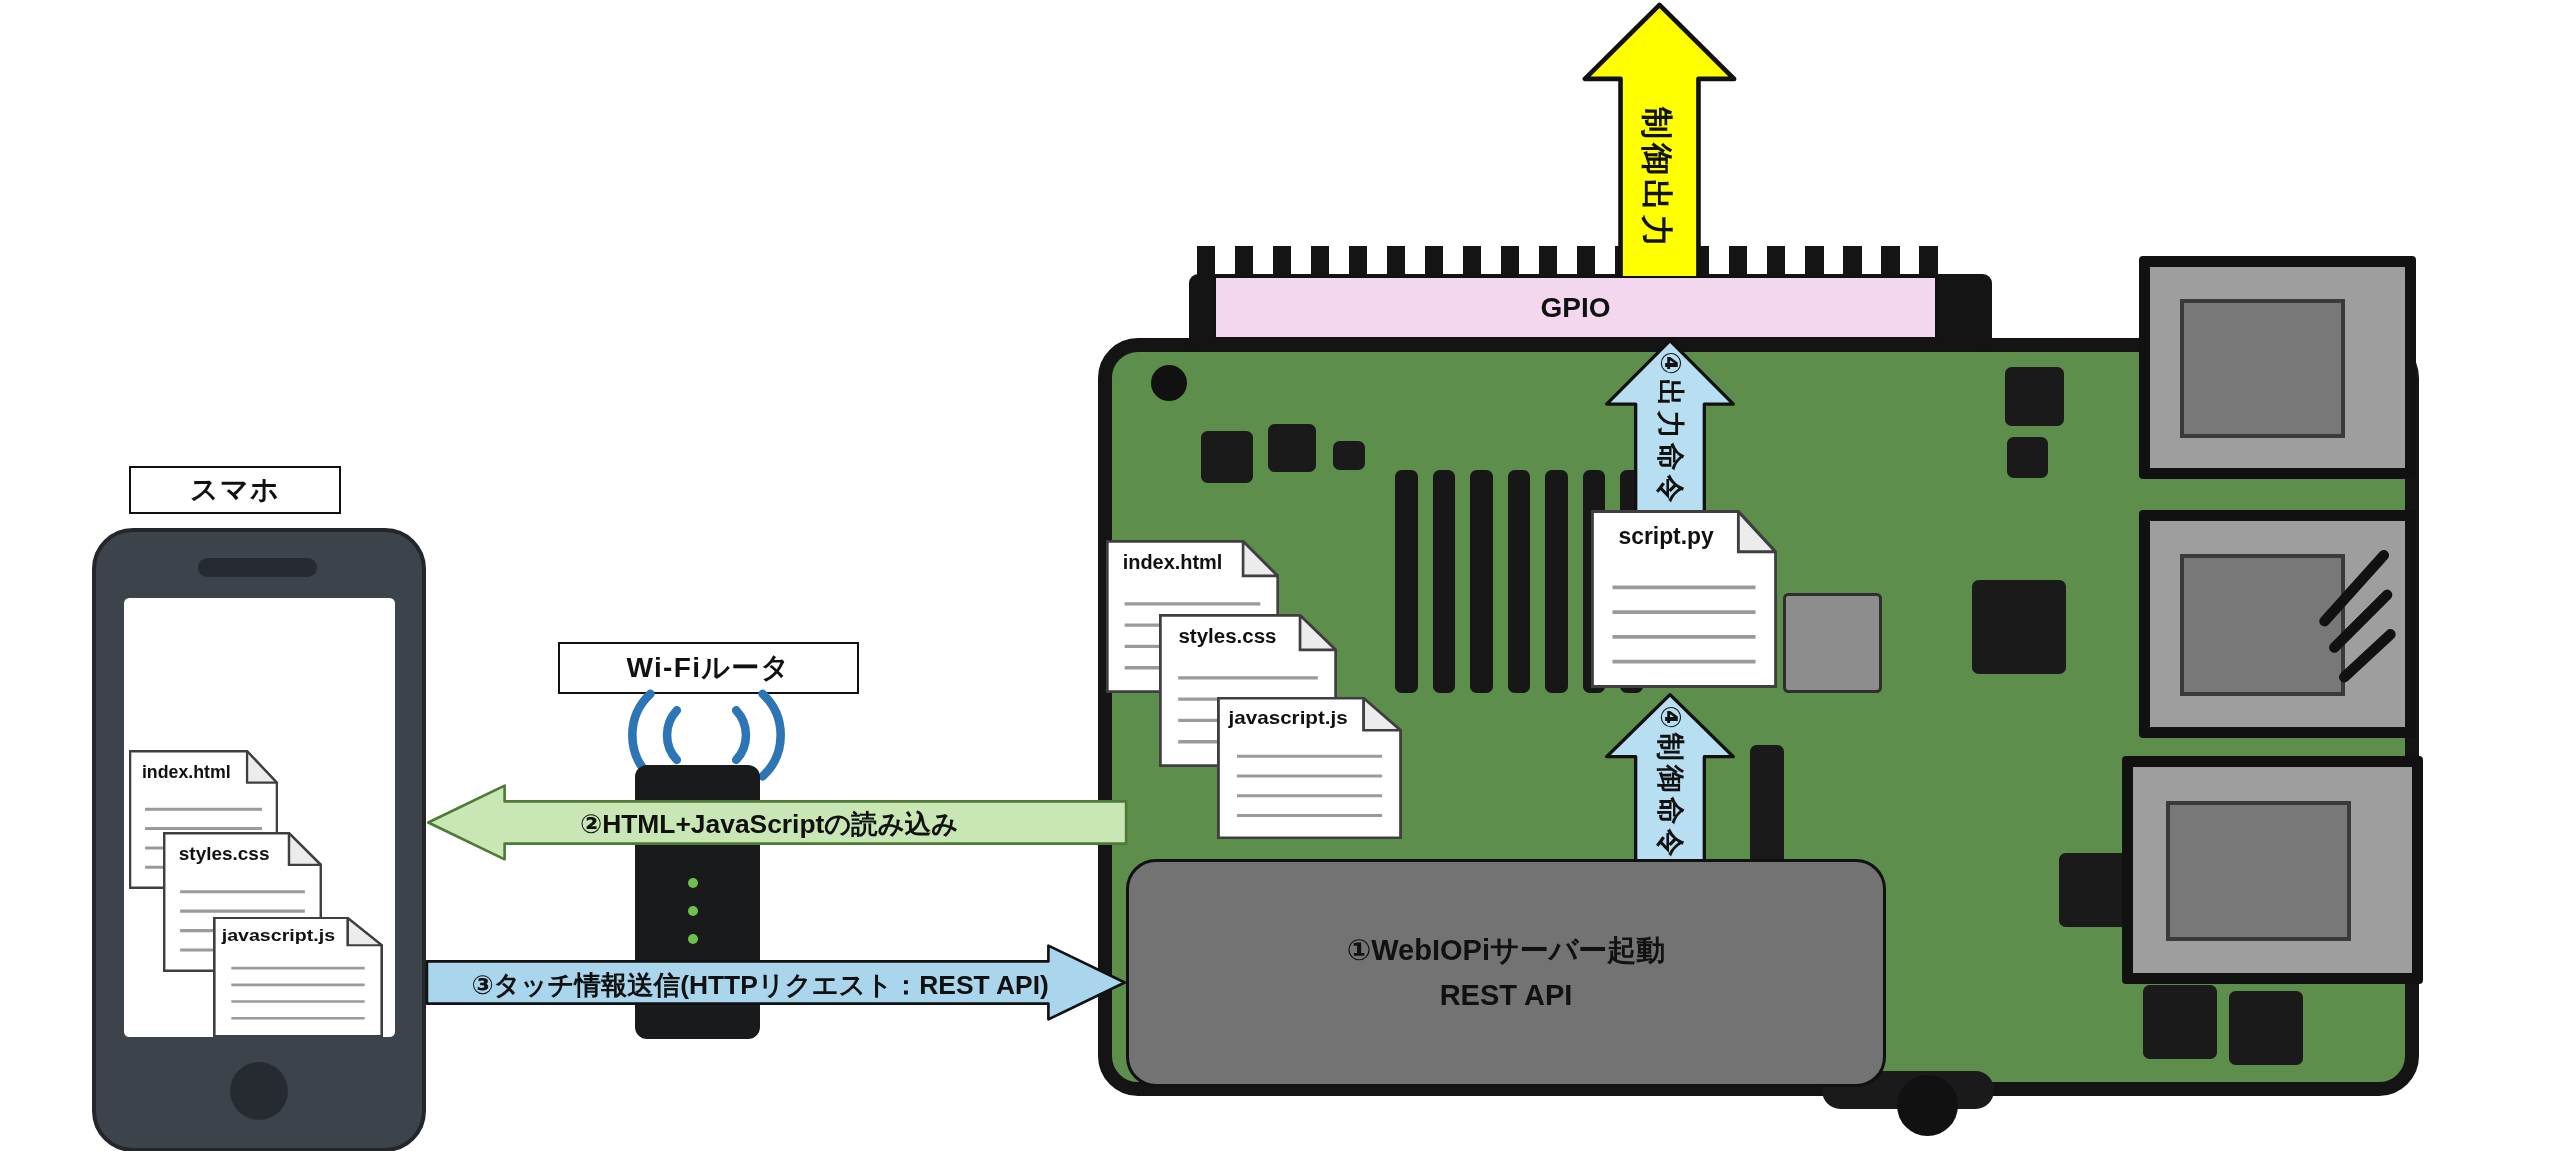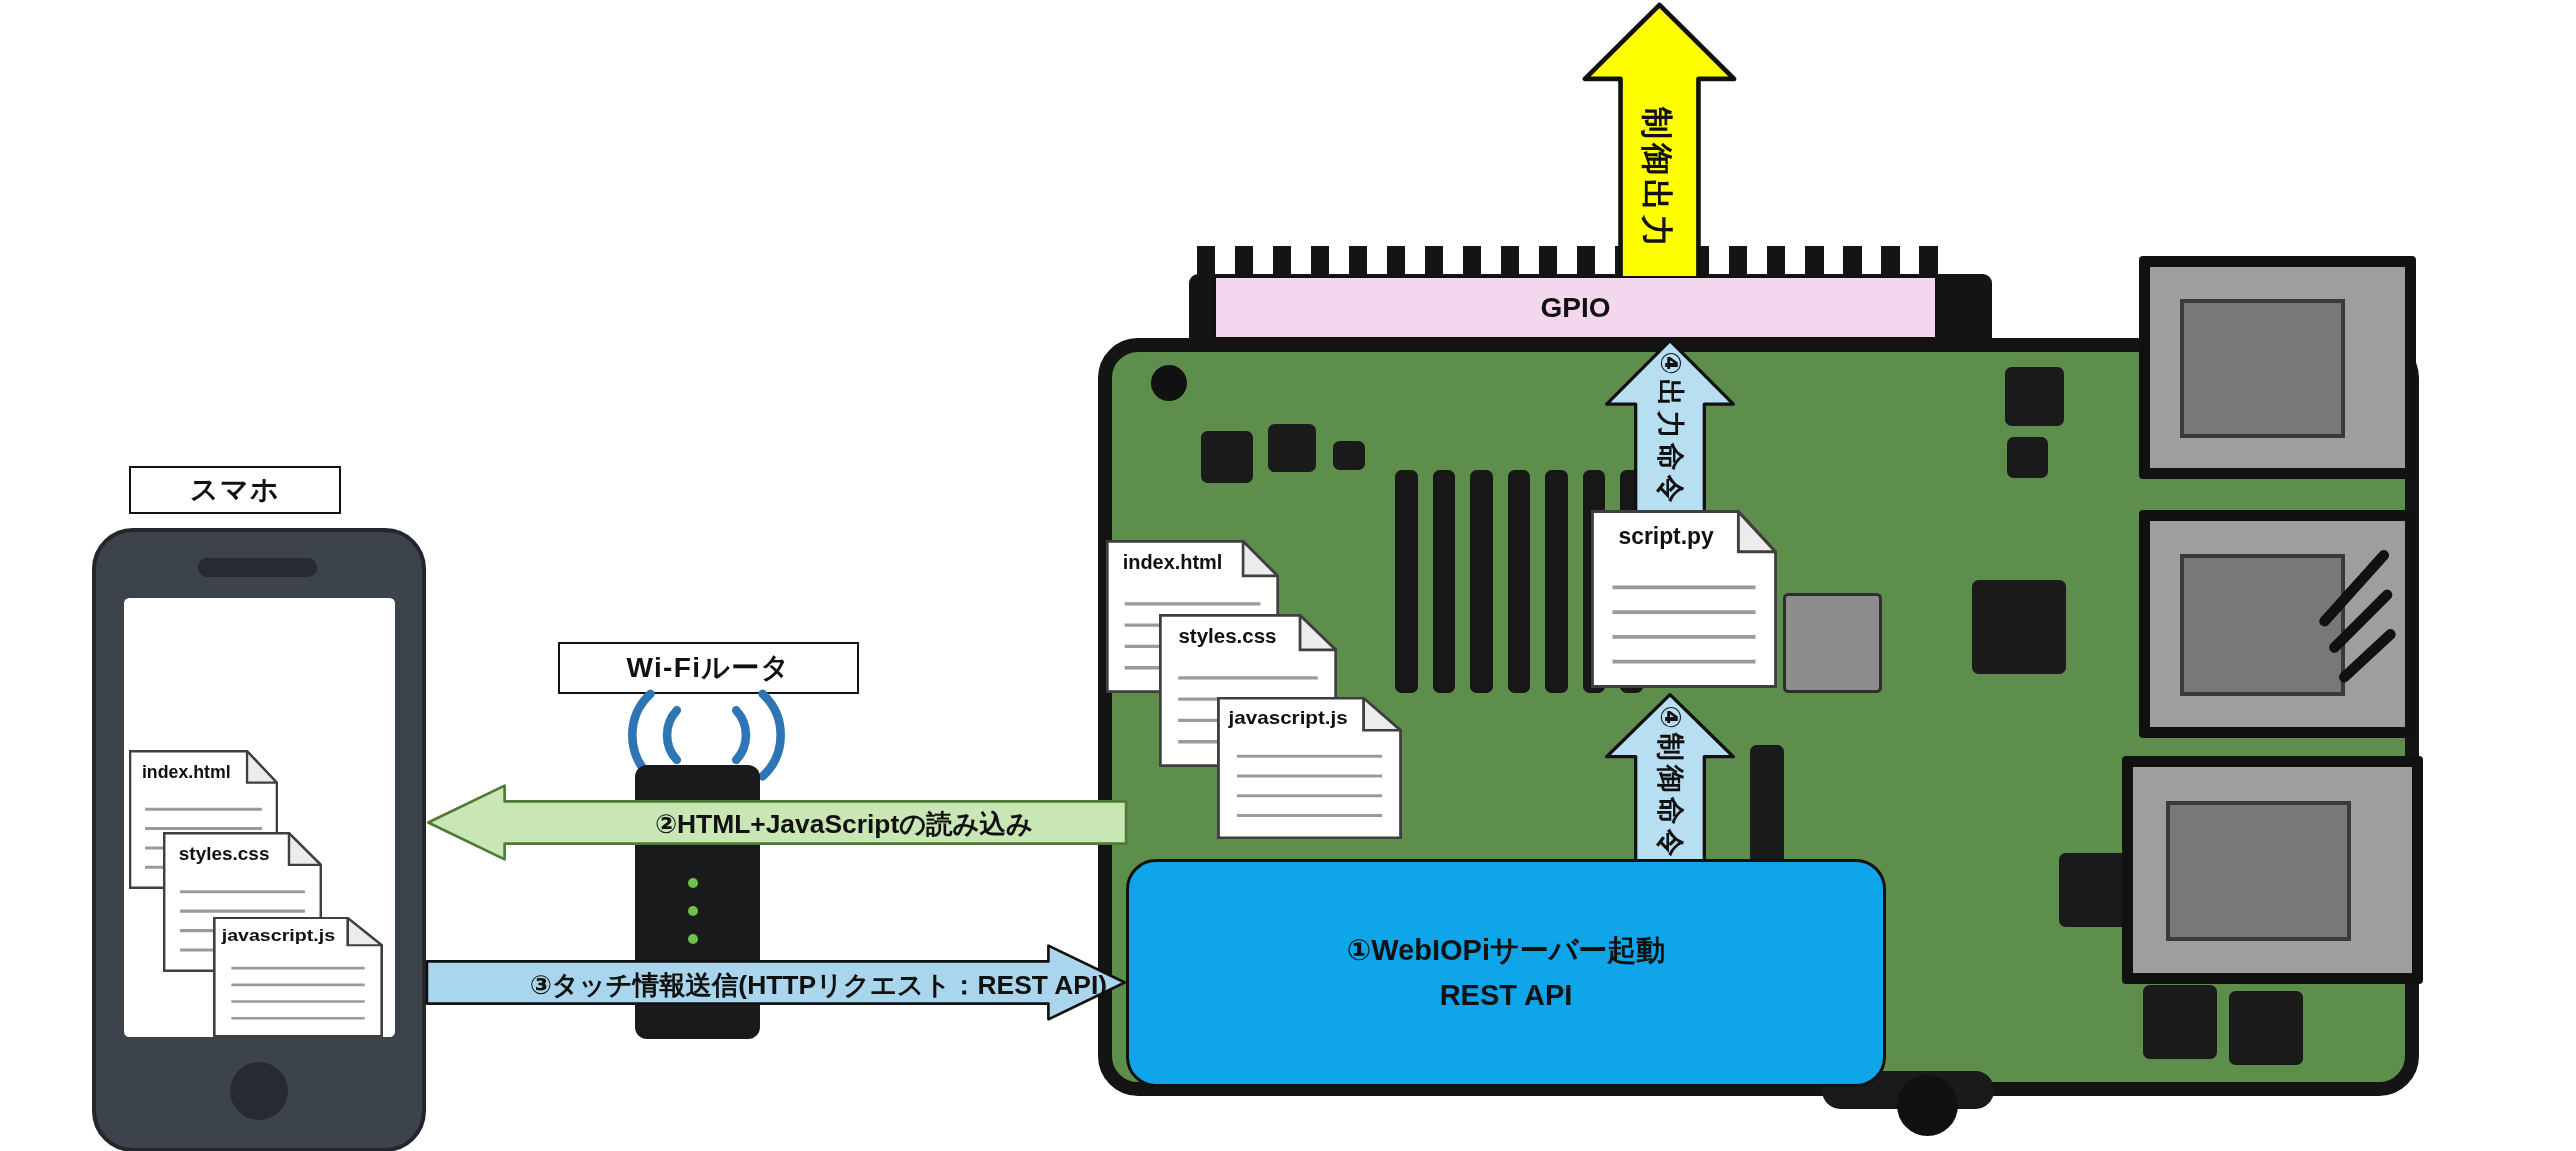--- a/index.html
+++ b/index.html
@@ -22,30 +22,30 @@
   .comb-teeth{
     position:absolute;
     background:repeating-linear-gradient(90deg,#141414 0 18.5px,rgba(0,0,0,0) 18.5px 38px);
   }
   .gpio-bar{
     position:absolute; background:#f2d7ef; border:2.6px solid #111;
     display:flex; align-items:center; justify-content:center;
     font-weight:bold; font-size:28px; box-sizing:border-box;text-align:center;
   }
   .server-box{
-    position:absolute; background:#0ea5e9; border:3.3px solid #111; border-radius:30px;
+    position:absolute; background:#737373; border:3.3px solid #111; border-radius:30px;
     display:flex; flex-direction:column; align-items:center; justify-content:center;
     font-weight:bold; font-size:29px; line-height:1.55; box-sizing:border-box; text-align:left;
   }
   .vtext{
     position:absolute; font-weight:bold; font-size:30px; letter-spacing:4px;
     text-align:center; white-space:nowrap; transform:rotate(90deg); transform-origin:center;
   }
   .htext{
-    position:absolute; font-weight:bold; font-size:26.4px; text-align:right; white-space:nowrap;
+    position:absolute; font-weight:bold; font-size:26.4px; text-align:center; white-space:nowrap;
   }
   .chip{position:absolute; background:#1a1a1a; border-radius:6.6px;}
   .chip-grey{position:absolute; background:#8d8d8d; border:3.3px solid #2e2e2e; border-radius:5.3px; box-sizing:border-box;}
   .hole{position:absolute; background:#111; border-radius:50%;}
   .heatsink{position:absolute; display:flex; gap:15px;}
   .heatsink i{display:block; width:22.5px; height:100%; background:#171717; border-radius:6.6px;}
   .port{
     position:absolute; background:#9e9e9e; border:11.2px solid #111;
     box-sizing:border-box; border-radius:4px;
   }

